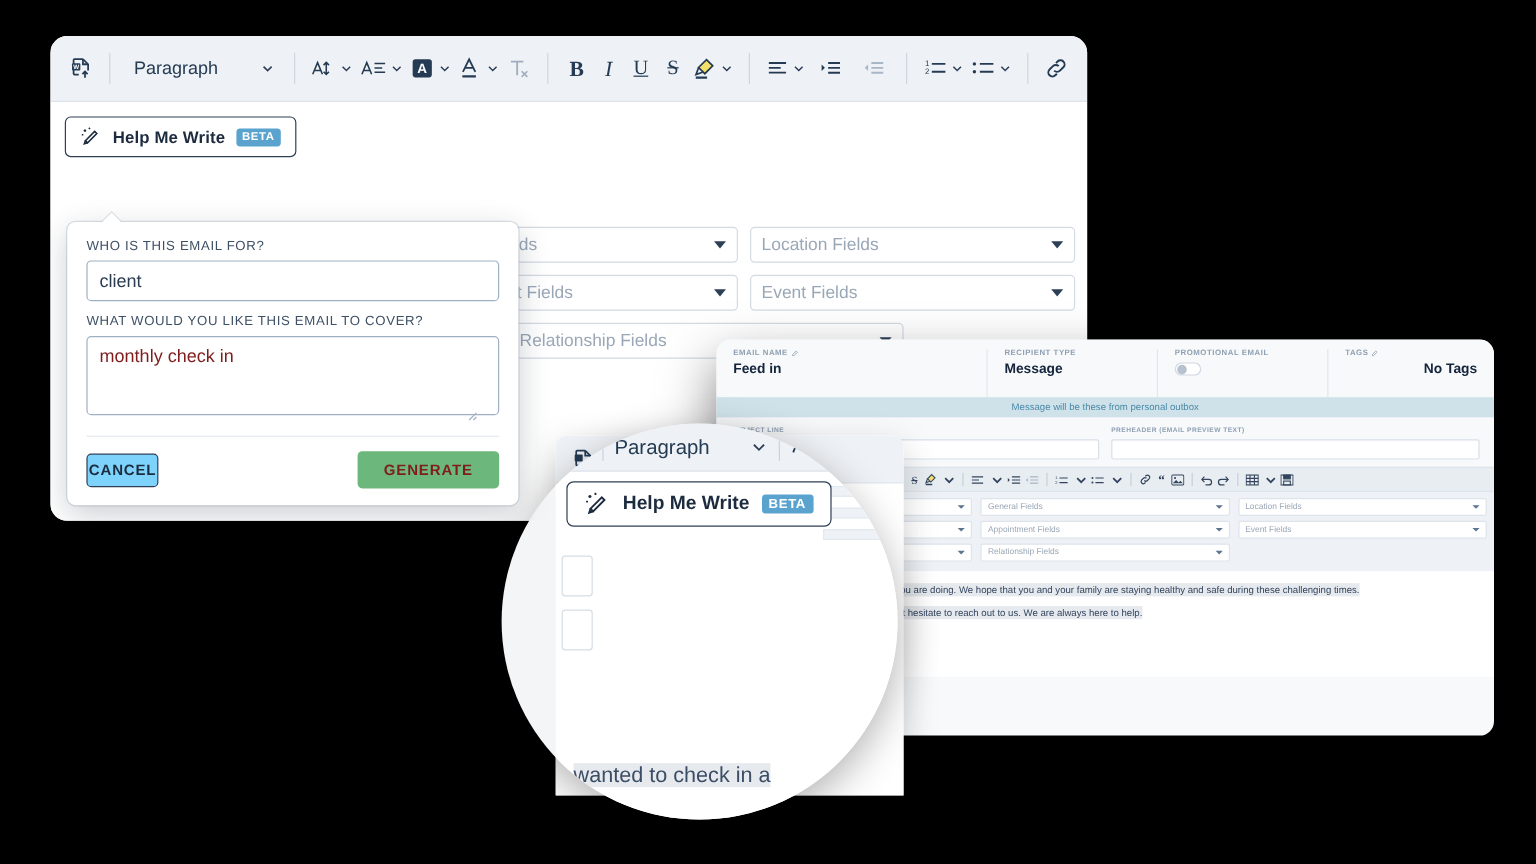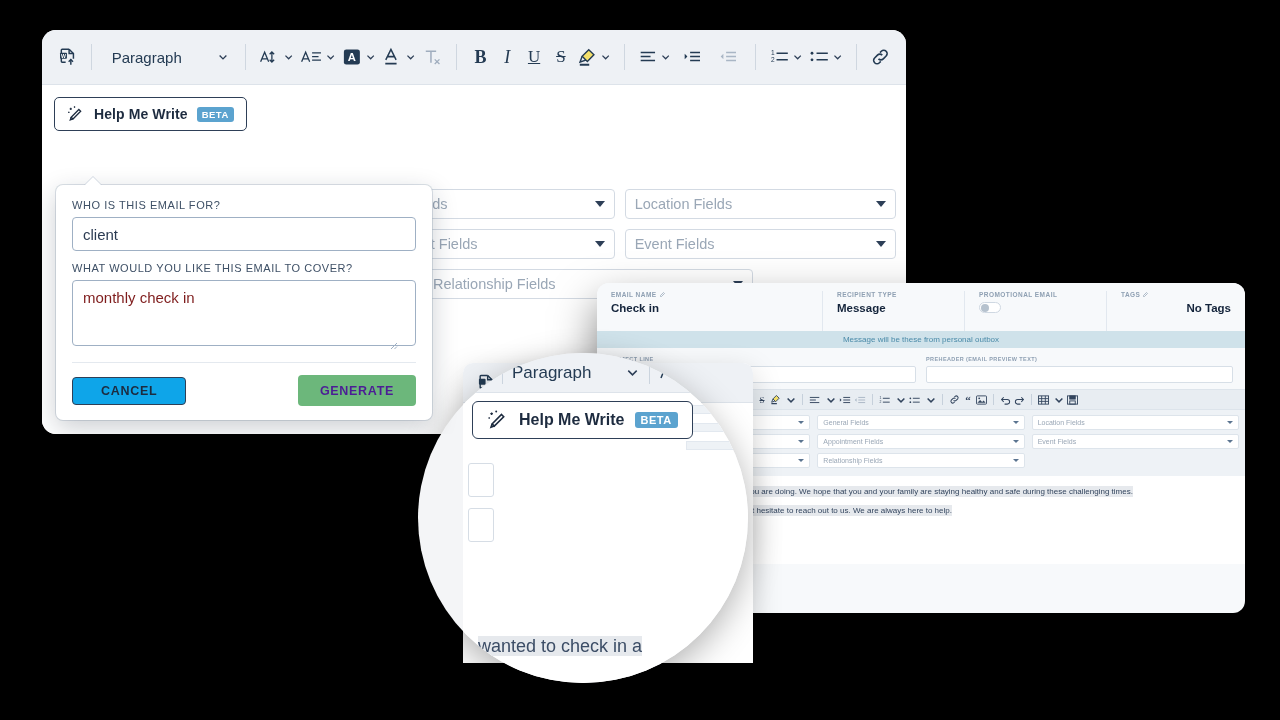--- a/index.html
+++ b/index.html
@@ -87,27 +87,27 @@
     resize:none; font-family:"Liberation Sans", sans-serif;
     margin-bottom:0;
   }
   .ta-grip { position:absolute; right:18px; bottom:0px; }
   .pop-gap { height:11px; }
   .pop-actions {
     display:flex; justify-content:space-between; align-items:center;
     border-top:1px solid #e4e9ef; margin-top:12px; padding:12px 0 14px 0;
   }
   .btn-cancel {
-    height:28px; padding:0 28px; background:#0ea5e9; border:1.5px solid #2e3f57;
+    height:28px; padding:0 1px; background:#7dd3fc; border:1.5px solid #2e3f57;
     border-radius:4px; font-size:12.5px; font-weight:bold; color:#1d2b3f;
     letter-spacing:.7px;
   }
   .btn-generate {
     height:31px; padding:0 22px; background:#6cb77b; border:none;
-    border-radius:4px; font-size:12.5px; font-weight:bold; color:#4c1d95;
+    border-radius:4px; font-size:12.5px; font-weight:bold; color:#7f1d1d;
     letter-spacing:.7px;
   }
 
   
   .win2 {
     position:absolute; left:597px; top:283px; width:648px; height:330px;
     background:#f7f9fb; border-radius:12px; overflow:hidden;
     box-shadow:0 20px 44px rgba(0,0,0,0.5);
   }
   .w2-head { display:flex; height:48px; padding:8px 0 0 0; background:#f7f9fb; }
@@ -434,21 +434,21 @@
   <div class="win2">
 
     <div class="w2-head">
       <div class="w2-hcell" style="width:226px;">
         <div class="w2-hlabel">
           <span>EMAIL NAME</span>
           <svg width="5" height="5" viewBox="0 0 10 10" stroke="#8fa0b3" stroke-width="1.4" fill="none">
               <path d="M7 1l2 2-6 6H1V7z"></path>
             </svg>
         </div>
-        <div class="w2-hval">Check in</div>
+        <div class="w2-hval">Feed in</div>
       </div>
       <div class="w2-hcell" style="width:142px;">
         <div class="w2-hlabel">RECIPIENT TYPE</div>
         <div class="w2-hval">Message</div>
       </div>
       <div class="w2-hcell" style="width:142px;">
         <div class="w2-hlabel">PROMOTIONAL EMAIL</div>
         <div class="toggle"></div>
       </div>
       <div class="w2-hcell" style="flex:1;text-align:right;">

